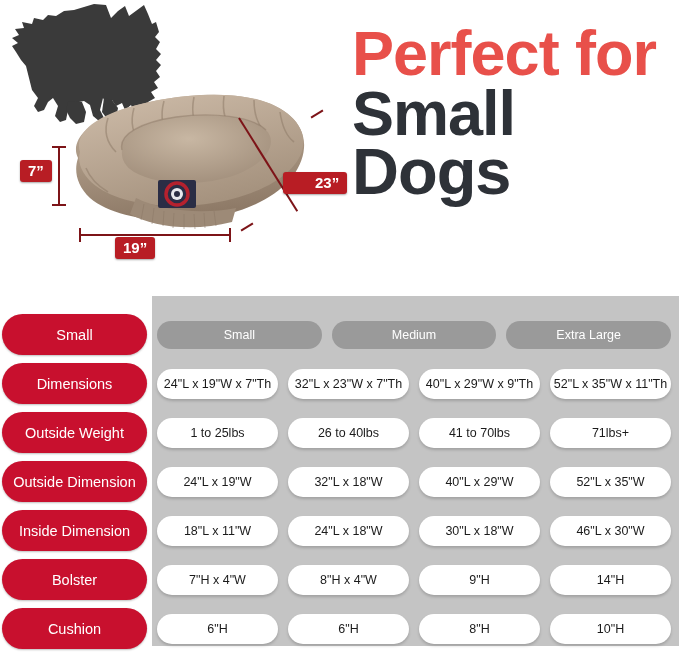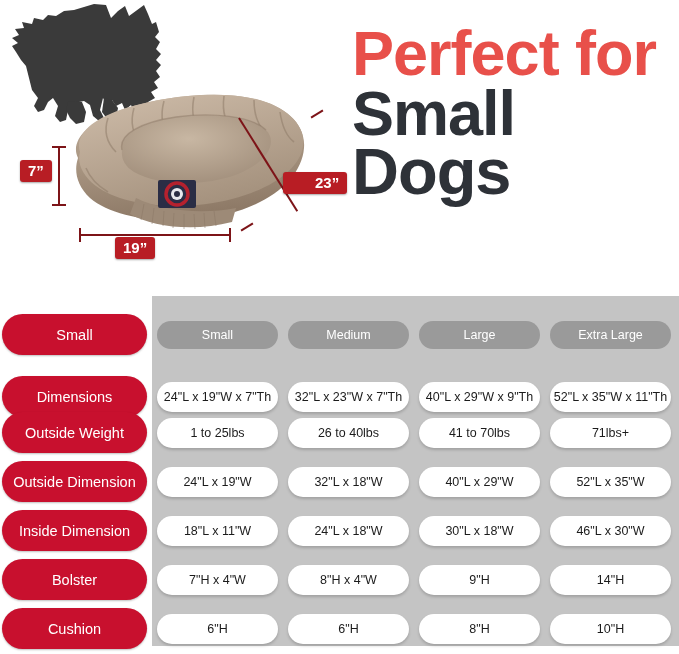--- a/index.html
+++ b/index.html
@@ -214,25 +214,24 @@
 </div>
 
 <div id="table">
   <div id="table-bg"></div>
   <div id="rows-host">
       <div class="row header" style="top: 14px;">
         <div class="label-cell">Small</div>
         <div class="cells">
           <div class="cell">Small</div>
           <div class="cell">Medium</div>
-          <div class="cell">Large</div>
           <div class="cell">Extra Large</div>
         </div>
       </div>
-      <div class="row" style="top: 76px;">
+      <div class="row" style="top: 63px;">
         <div class="label-cell">Dimensions</div>
         <div class="cells">
           <div class="cell">24"L x 19"W x 7"Th</div>
           <div class="cell">32"L x 23"W x 7"Th</div>
           <div class="cell">40"L x 29"W x 9"Th</div>
           <div class="cell">52"L x 35"W x 11"Th</div>
         </div>
       </div>
       <div class="row" style="top: 112px;">
         <div class="label-cell">Outside Weight</div>

